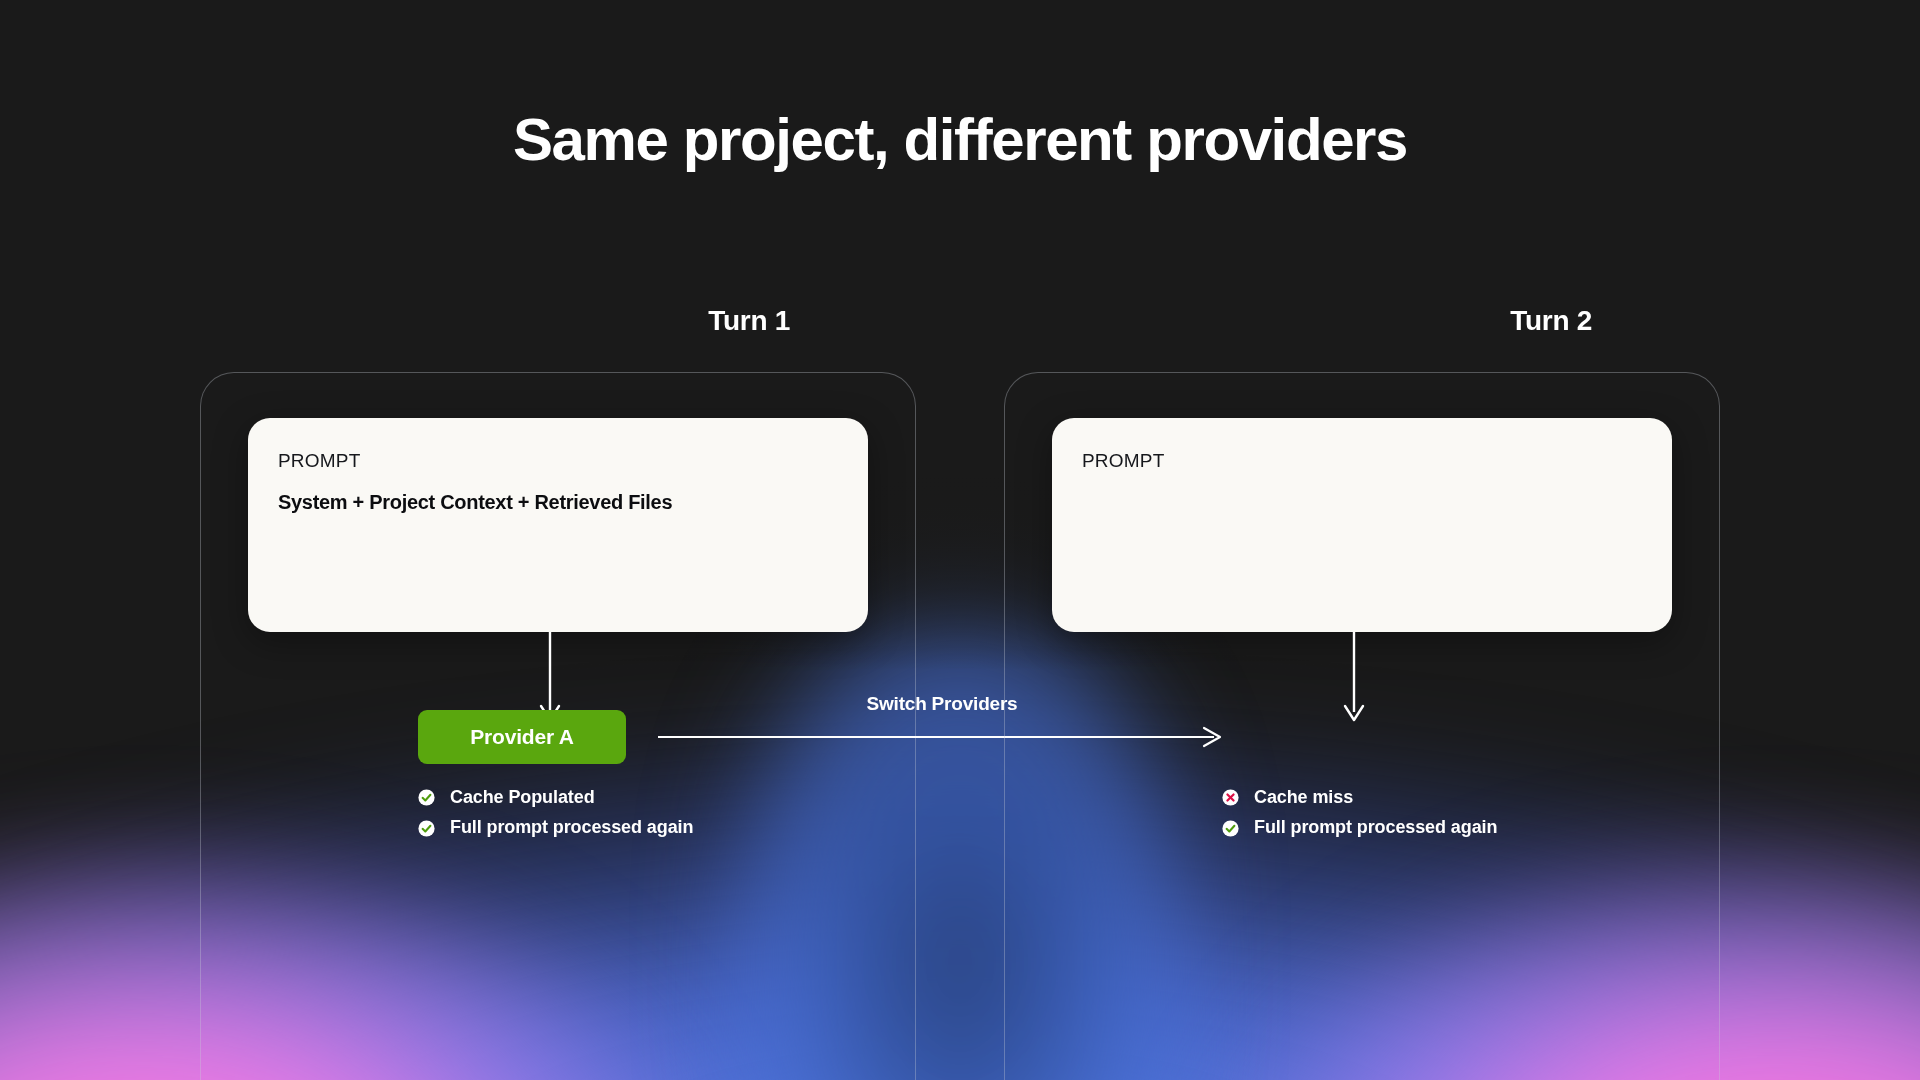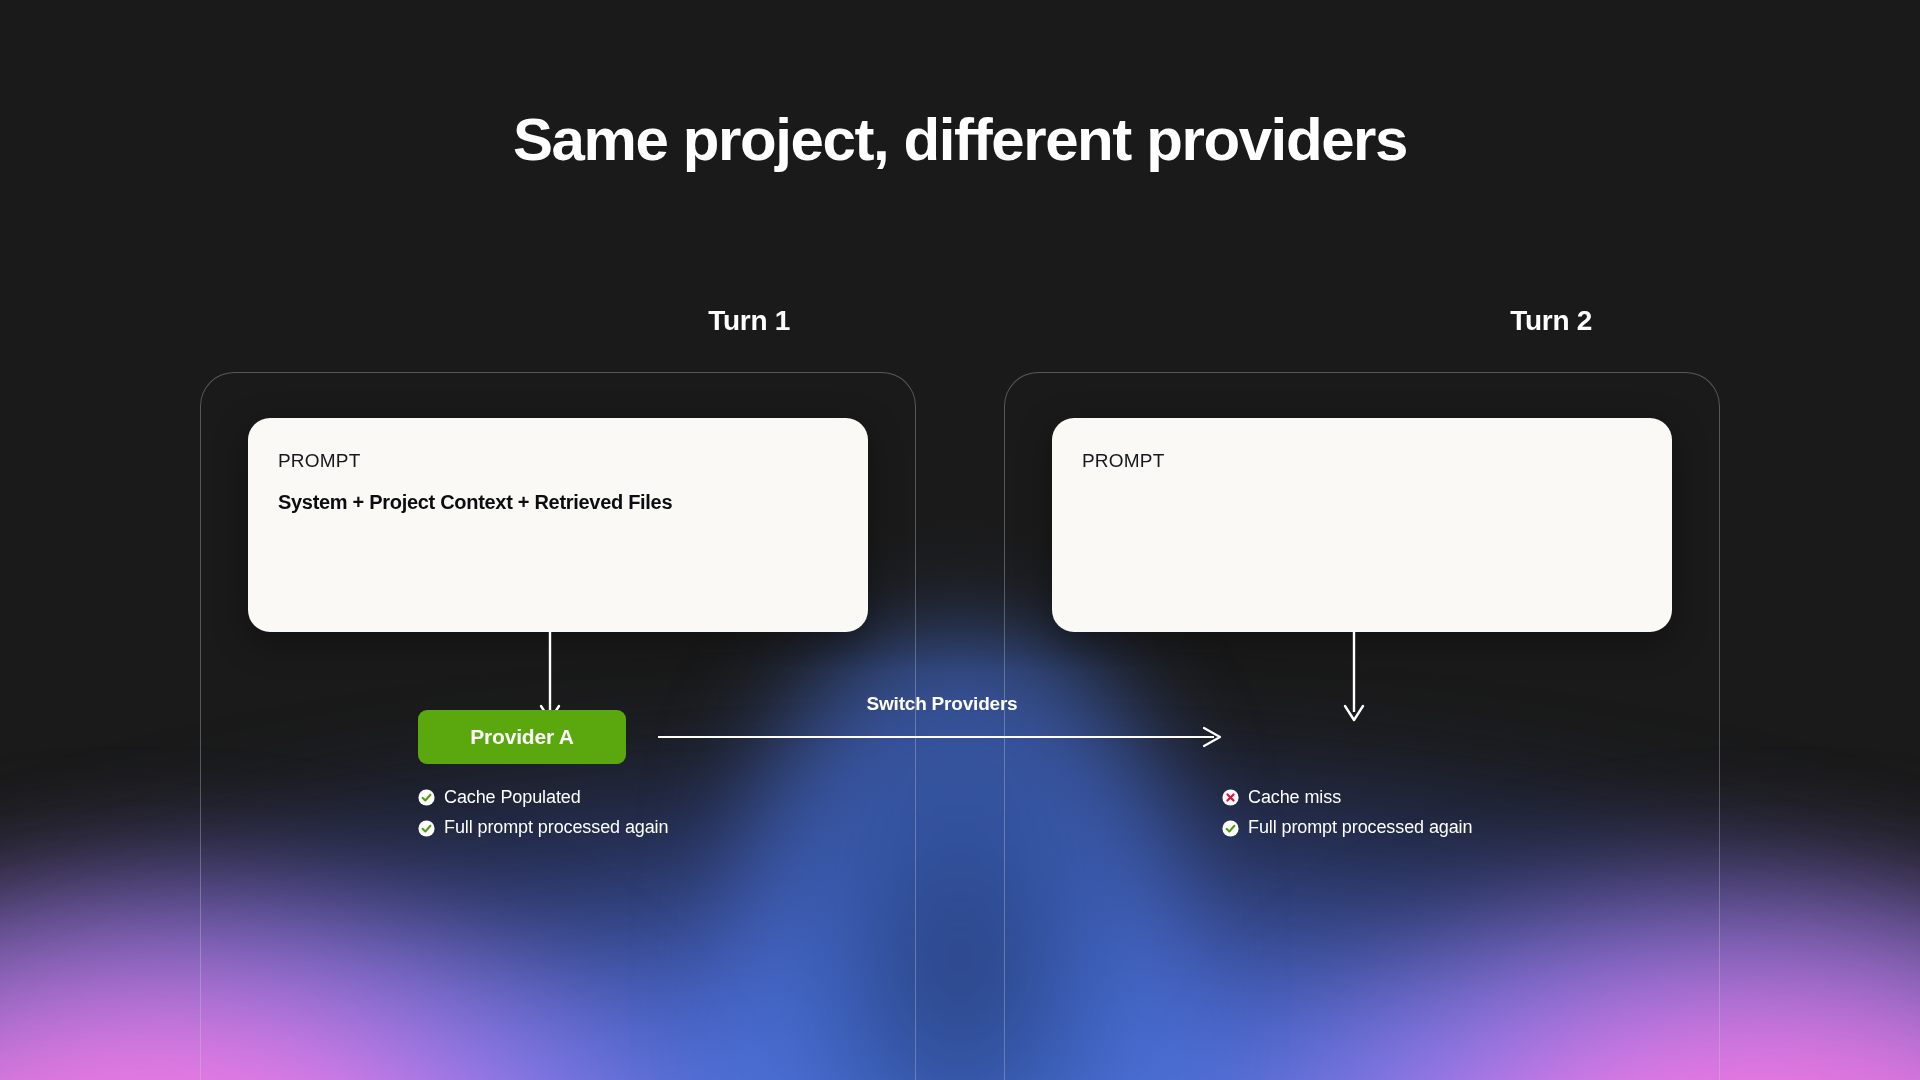--- a/index.html
+++ b/index.html
@@ -130,22 +130,22 @@
     font-size:19px; font-weight:700; letter-spacing:-.2px;
     transform:translateY(-26px);
     margin-top:19px;
   }
 
   
   .status-list { position:absolute; top:784px; }
   #status-list-1 { left:418px; }
   #status-list-2 { left:1222px; }
   .status-item {
-    display:flex; align-items:center; gap:9px;
-    color:#ffffff; font-size:18px; font-weight:400;
+    display:flex; align-items:center; gap:15px;
+    color:#ffffff; font-size:18px; font-weight:700;
     letter-spacing:-.1px; line-height:1.52; margin-bottom:3px;
   }
   .status-icon { width:17px; height:17px; flex:0 0 17px; display:block; }
 </style>
 </head>
 <body>
 
 <div id="bg-layer">
   <div id="bg-blue-wide"></div>
   <div id="bg-pink-left"></div>

